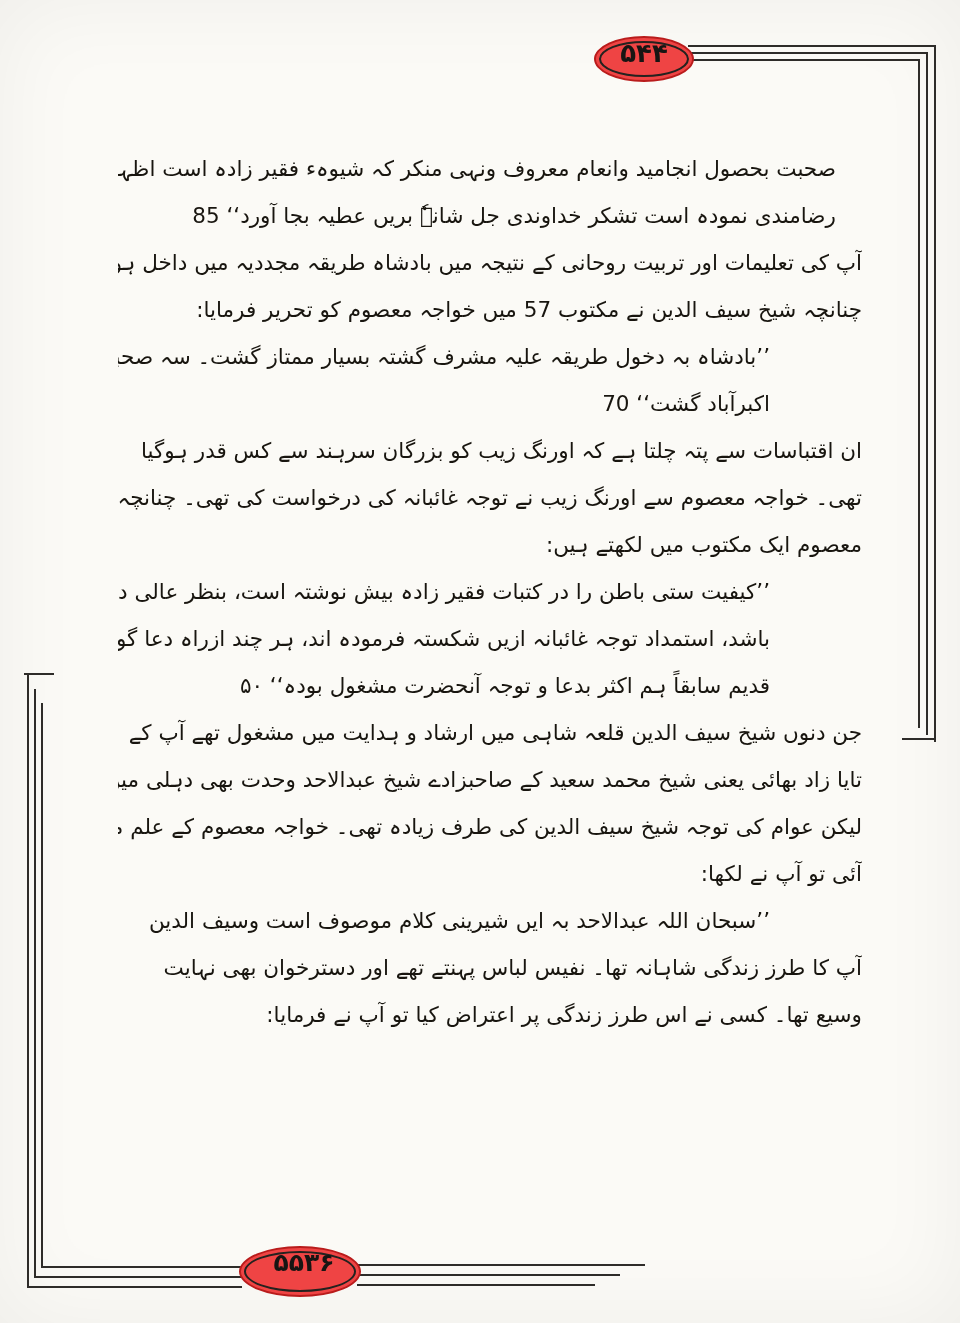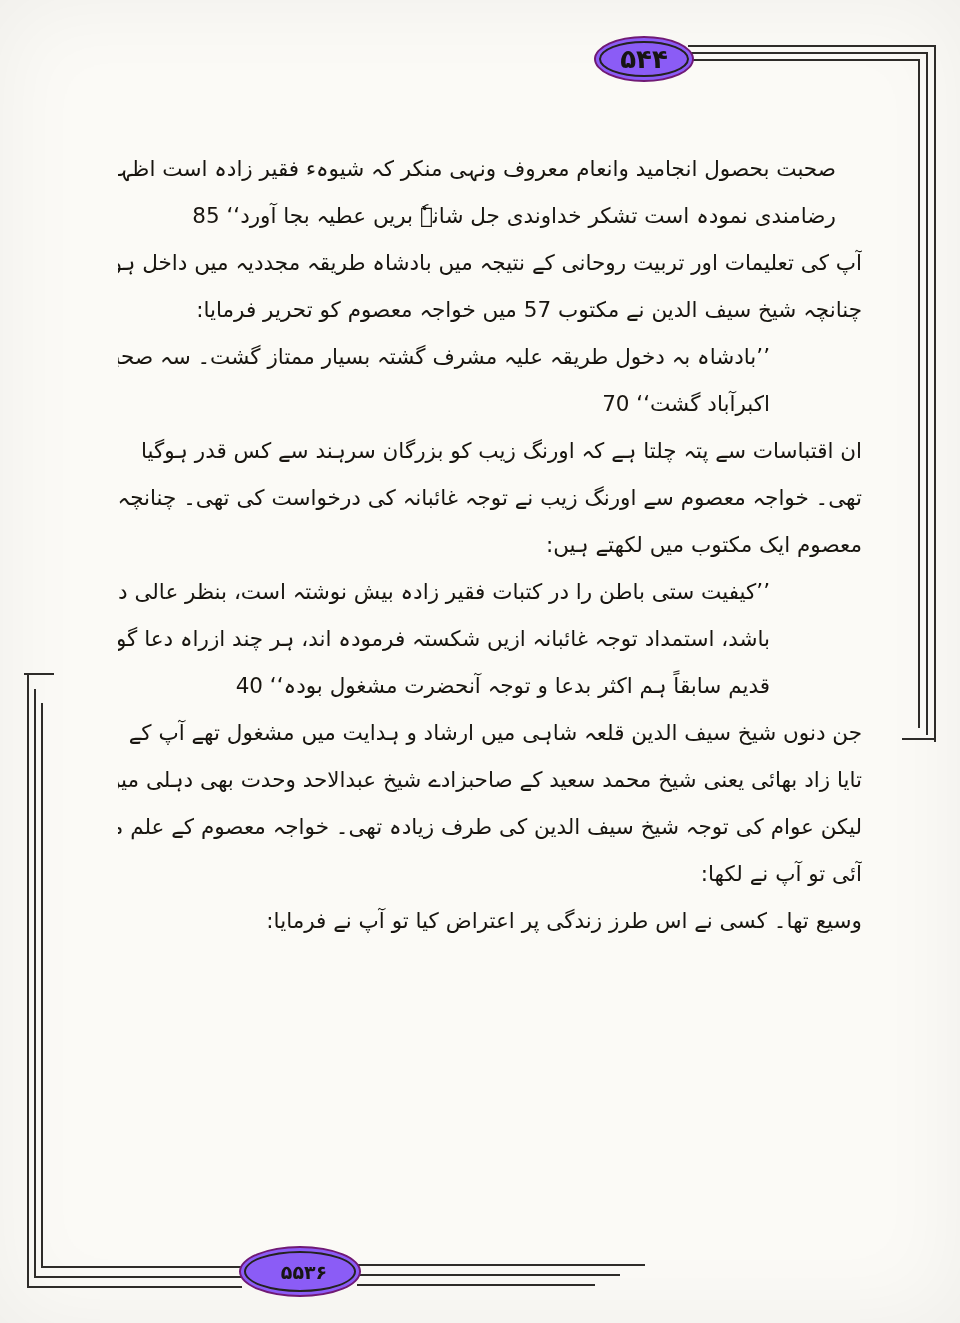--- a/index.html
+++ b/index.html
@@ -18,44 +18,43 @@
   
   .rule { position: absolute; background: #2e2c29; }
 
   
   .corner-tr { position: absolute; border-top: 2px solid #2e2c29; border-right: 2px solid #2e2c29; }
   .corner-bl { position: absolute; border-left: 2px solid #2e2c29; border-bottom: 2px solid #2e2c29; }
 
   
   .cartouche {
     position: absolute;
-    border: 2px solid #701a75;
+    border: 2px solid #b91c1c;
     border-radius: 50%;
-    background: #8b5cf6;
+    background: #ef4444;
     display: flex;
-    align-items: center;
     justify-content: center;
     z-index: 3;
   }
   .cartouche .ring {
     position: absolute;
     inset: 3px;
     border: 2px solid #24221f;
     border-radius: 50%;
   }
   .cartouche .num {
     position: relative;
     z-index: 2;
     font-weight: bold;
     color: #171513;
   }
   #top-cartouche { left: 594px; top: 36px; width: 96px; height: 42px; }
   #top-cartouche .num { font-size: 26px; }
   #bottom-cartouche { left: 239px; top: 1246px; width: 118px; height: 47px; }
-  #bottom-cartouche .num { font-size: 19px; margin-left: 8px; }
+  #bottom-cartouche .num { font-size: 25px; margin-left: 8px; }
 
   
   .text-block {
     position: absolute;
     top: 145px;
     right: 98px;
     left: 118px;
     direction: rtl;
     z-index: 2;
   }
@@ -91,25 +90,27 @@
       <div class="line quote-end">رضامندی نمودہ است تشکر خداوندی جل شانہٗ بریں عطیہ بجا آورد‘‘ 85</div>
       <div class="line body">آپ کی تعلیمات اور تربیت روحانی کے نتیجہ میں بادشاہ طریقہ مجددیہ میں داخل ہوگیا</div>
       <div class="line body">چنانچہ شیخ سیف الدین نے مکتوب 57 میں خواجہ معصوم کو تحریر فرمایا:</div>
       <div class="line quote">’’بادشاہ بہ دخول طریقہ علیہ مشرف گشتہ بسیار ممتاز گشت۔ سہ صحبت</div>
       <div class="line quote">اکبرآباد گشت‘‘ 70</div>
       <div class="line body">ان اقتباسات سے پتہ چلتا ہے کہ اورنگ زیب کو بزرگان سرہند سے کس قدر ہوگیا</div>
       <div class="line body">تھی۔ خواجہ معصوم سے اورنگ زیب نے توجہ غائبانہ کی درخواست کی تھی۔ چنانچہ خواجہ</div>
       <div class="line body">معصوم ایک مکتوب میں لکھتے ہیں:</div>
       <div class="line quote">’’کیفیت ستی باطن را در کتبات فقیر زادہ بیش نوشتہ است، بنظر عالی درآمدہ</div>
       <div class="line quote">باشد، استمداد توجہ غائبانہ ازیں شکستہ فرمودہ اند، ہر چند ازراہ دعا گوئی</div>
-      <div class="line quote">قدیم سابقاً ہم اکثر بدعا و توجہ آنحضرت مشغول بودہ‘‘ 40</div>
+      <div class="line quote">قدیم سابقاً ہم اکثر بدعا و توجہ آنحضرت مشغول بودہ‘‘ ۵۰</div>
       <div class="line body">جن دنوں شیخ سیف الدین قلعہ شاہی میں ارشاد و ہدایت میں مشغول تھے آپ کے</div>
       <div class="line body">تایا زاد بھائی یعنی شیخ محمد سعید کے صاحبزادے شیخ عبدالاحد وحدت بھی دہلی میں تھے۔</div>
       <div class="line body">لیکن عوام کی توجہ شیخ سیف الدین کی طرف زیادہ تھی۔ خواجہ معصوم کے علم میں یہ بات</div>
       <div class="line body">آئی تو آپ نے لکھا:</div>
+      <div class="line quote">’’سبحان اللہ عبدالاحد بہ ایں شیرینی کلام موصوف است وسیف الدین</div>
+      <div class="line body">آپ کا طرز زندگی شاہانہ تھا۔ نفیس لباس پہنتے تھے اور دسترخوان بھی نہایت</div>
       <div class="line body">وسیع تھا۔ کسی نے اس طرز زندگی پر اعتراض کیا تو آپ نے فرمایا:</div>
     </div>
 
   <div class="corner-bl" style="left:27px; top:675px; width:213px; height:611px;"></div>
   <div class="corner-bl" style="left:34px; top:689px; width:206px; height:587px;"></div>
   <div class="corner-bl" style="left:41px; top:703px; width:199px; height:563px;"></div>
   <div class="rule" style="left:24px; top:673px; width:30px; height:2px;"></div>
   <div class="rule" style="left:357px; top:1264px; width:288px; height:2px;"></div>
   <div class="rule" style="left:357px; top:1274px; width:263px; height:2px;"></div>
   <div class="rule" style="left:357px; top:1284px; width:238px; height:2px;"></div>

